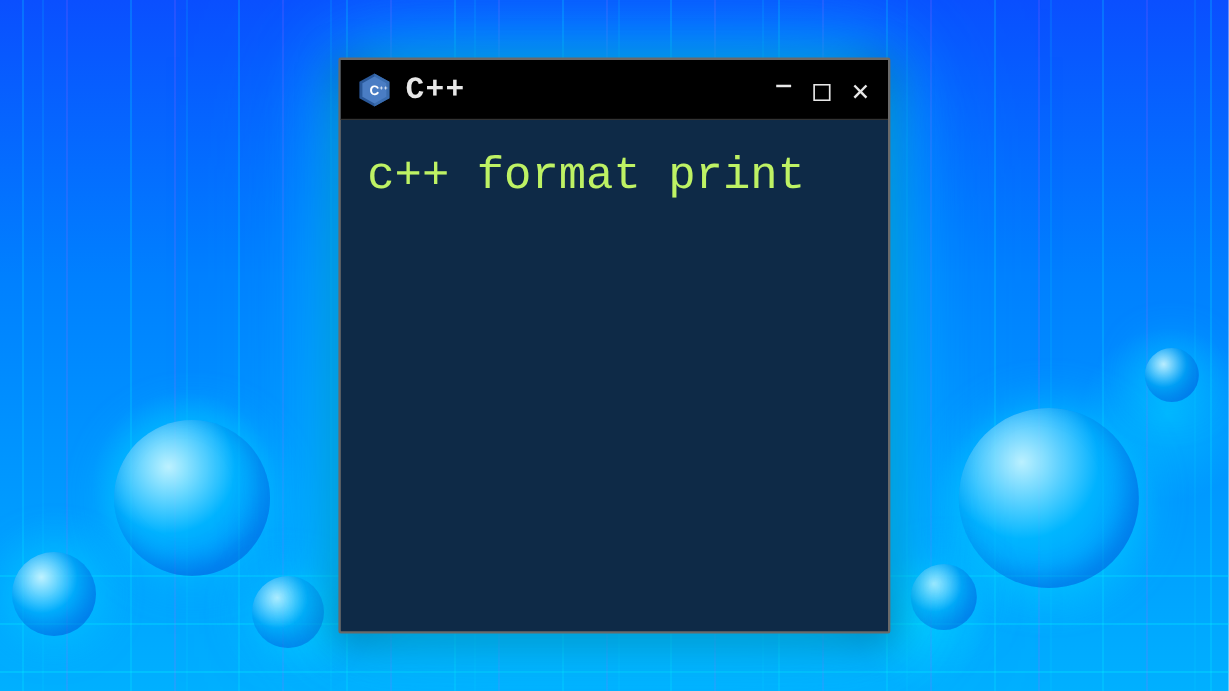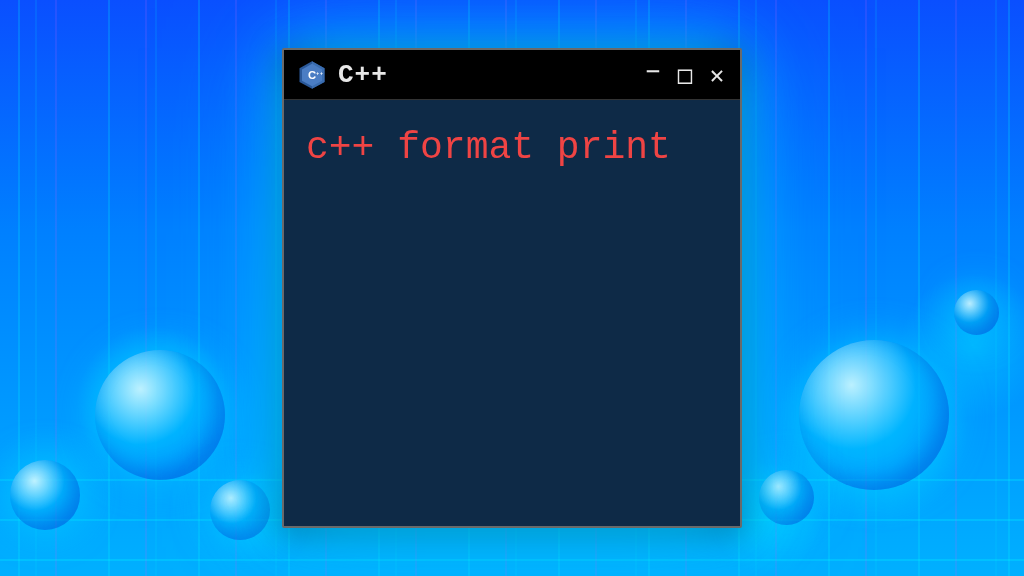--- a/index.html
+++ b/index.html
@@ -174,21 +174,21 @@
     }
 
     .win-ctrl.min {
       position: relative;
       top: -4px;
     }
 
     .terminal-body {
       flex: 1;
       padding: 24px 22px;
-      color: #ef4444;
+      color: #bef264;
       font-size: 38px;
       line-height: 1.25;
       font-family: 'Consolas', 'Courier New', monospace;
       white-space: pre-wrap;
       word-break: break-word;
     }
   </style>
 </head>
 <body>
 

